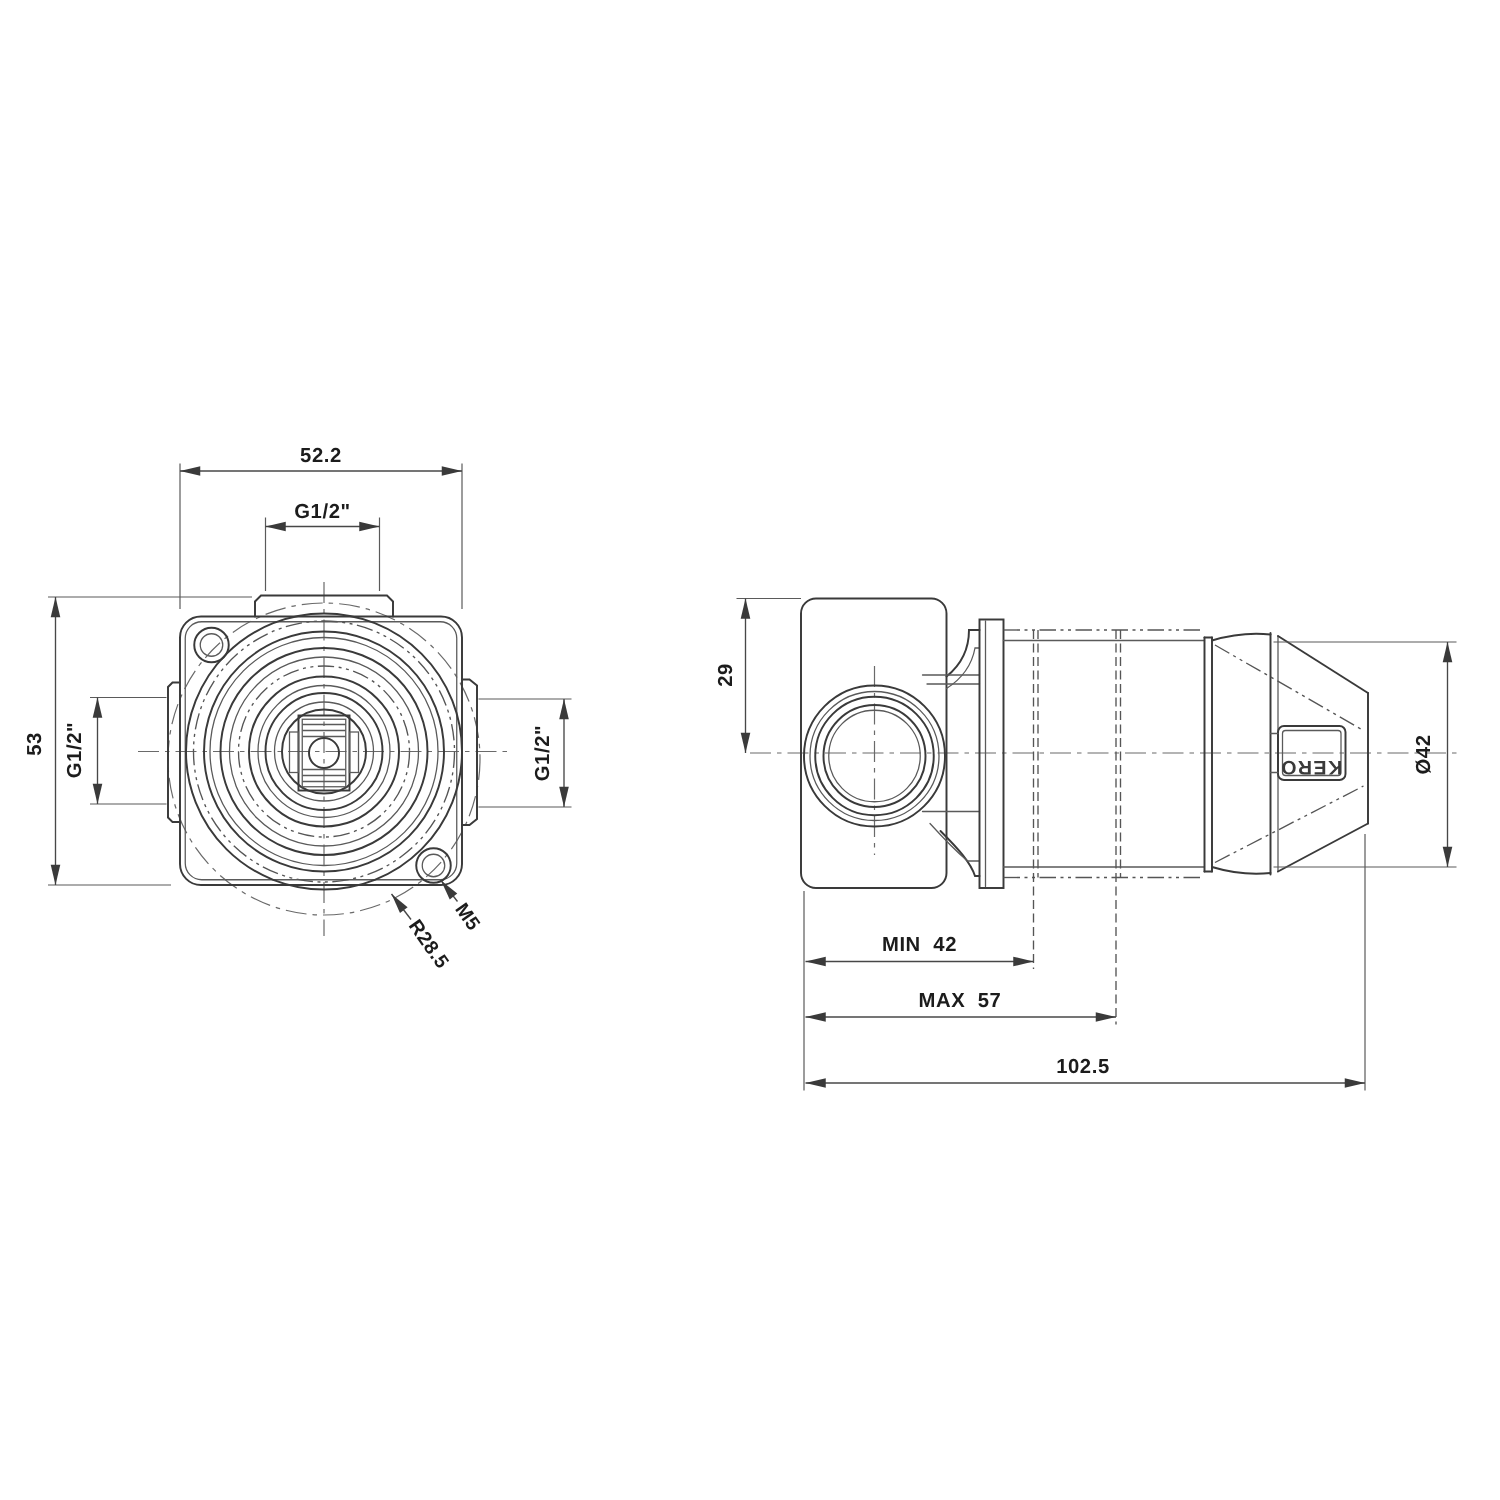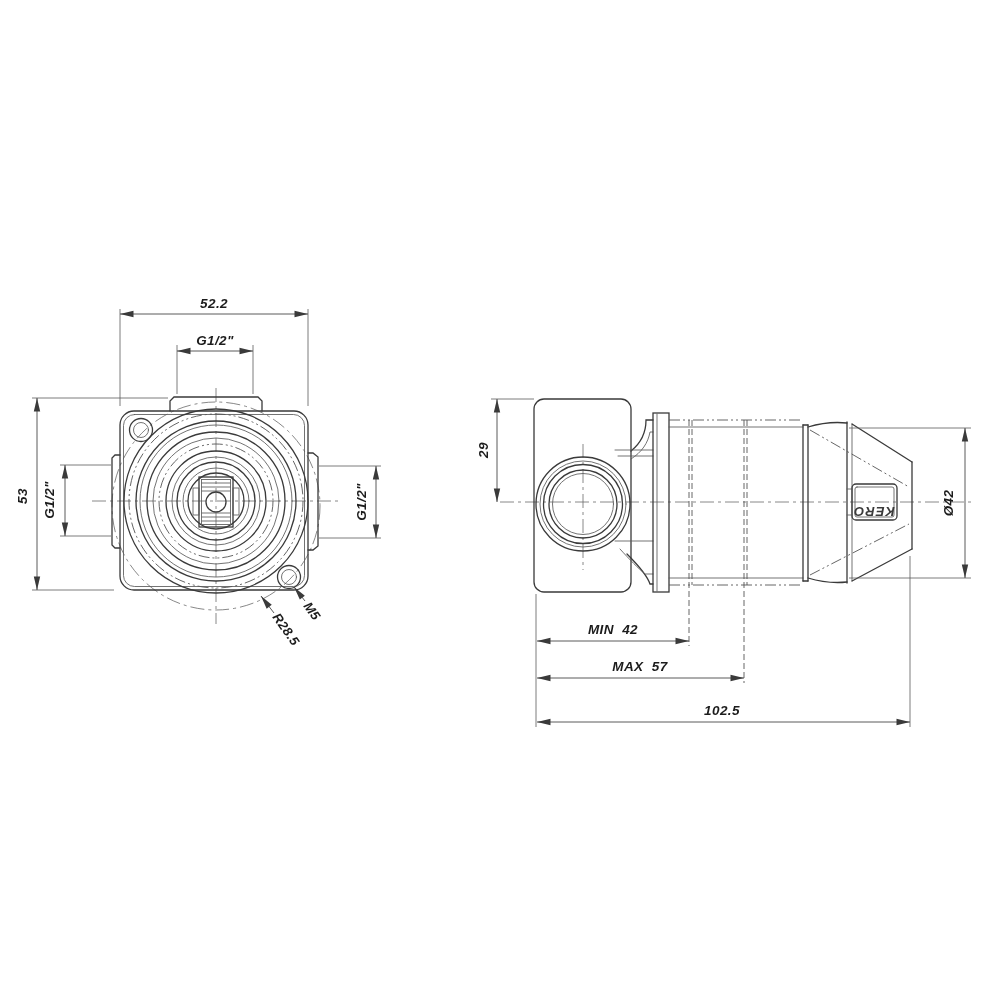--- a/index.html
+++ b/index.html
@@ -1,16 +1,16 @@
 <!DOCTYPE html>
 <html><head>
 <meta charset="utf-8">
 <style>
   html,body{margin:0;padding:0;background:#ffffff;}
-  .page{width:1000px;height:1000px;background:#ffffff;position:relative;overflow:hidden;font-style:italic;}
+  .page{width:1000px;height:1000px;background:#ffffff;position:relative;overflow:hidden;}
   svg{display:block;}
   .s-main{stroke:#3a3a3a;stroke-width:1.3;fill:none;stroke-linecap:round;}
   .s-thin{stroke:#5a5a5a;stroke-width:0.85;fill:none;stroke-linecap:round;}
   .s-dim{stroke:#474747;stroke-width:0.9;fill:none;}
   .s-ext{stroke:#5a5a5a;stroke-width:0.8;fill:none;}
   .s-center{stroke:#6a6a6a;stroke-width:0.8;fill:none;stroke-dasharray:14 4 3 4;}
   .s-phantom{stroke:#555555;stroke-width:0.9;fill:none;stroke-dasharray:11 3 2 3 2 3;}
   .s-hidden{stroke:#555555;stroke-width:0.9;fill:none;stroke-dasharray:6 3;}
   .dim-text{font-family:"Liberation Sans","DejaVu Sans",sans-serif;font-size:13.5px;font-weight:bold;fill:#1c1c1c;letter-spacing:0.4px;}
   .dim-text-sm{font-family:"Liberation Sans","DejaVu Sans",sans-serif;font-size:13px;font-weight:bold;fill:#1c1c1c;letter-spacing:0.3px;}

